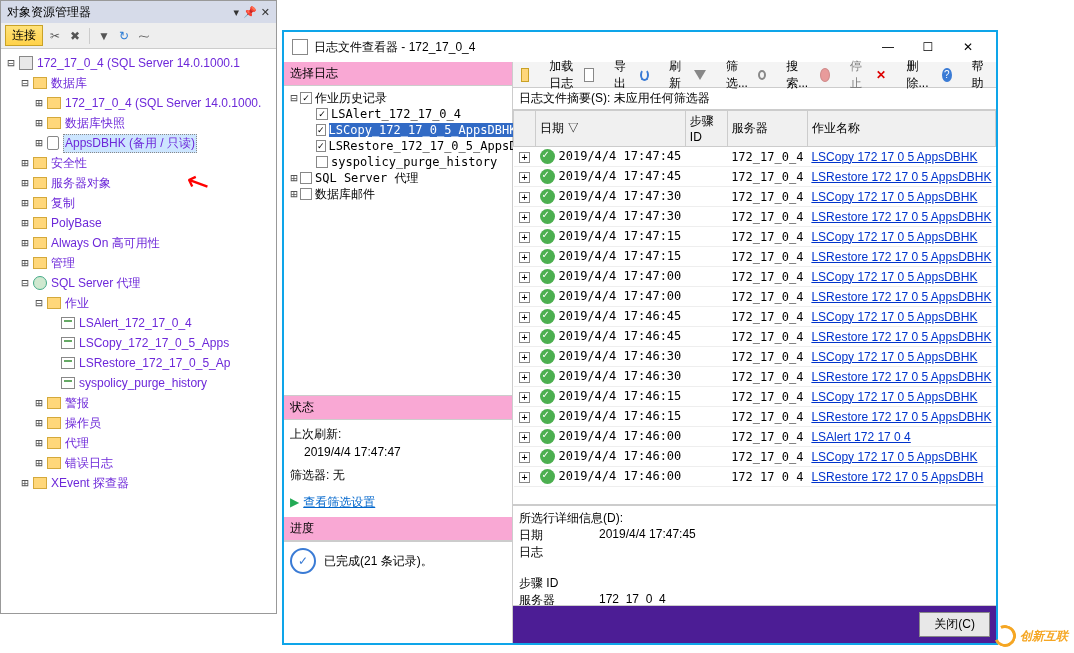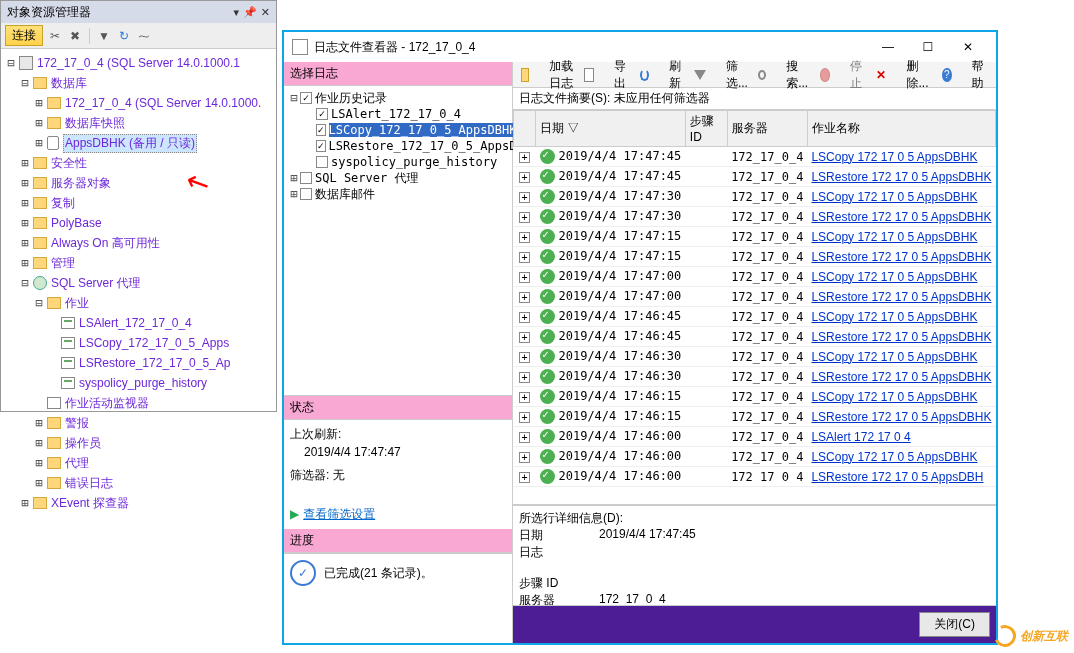--- a/index.html
+++ b/index.html
@@ -1,19 +1,19 @@
 <!DOCTYPE html>
 <html><head>
 <meta charset="utf-8">
 <style>
 * { box-sizing: border-box; margin: 0; padding: 0; font-family: "Microsoft YaHei", "SimSun", sans-serif; font-size: 12px; }
 body { background: #fff; width: 1074px; height: 653px; position: relative; overflow: hidden; }
 
 
-.objexp { position: absolute; left: 0; top: 0; width: 277px; height: 412px; border: 1px solid #999; background: #fff; }
+.objexp { position: absolute; left: 0; top: 0; width: 277px; height: 614px; border: 1px solid #999; background: #fff; }
 .objexp-title { background: #d6dbe9; height: 22px; line-height: 22px; padding: 0 6px; display: flex; justify-content: space-between; align-items: center; }
 .objexp-title .pins { display: flex; gap: 4px; }
 .objexp-title .pin { font-size: 11px; color: #333; cursor: default; }
 .objexp-toolbar { background: #eee; height: 26px; display: flex; align-items: center; padding: 0 4px; gap: 4px; border-bottom: 1px solid #ccc; }
 .connect-btn { background: linear-gradient(#ffe27a,#ffd24a); border: 1px solid #c9a227; padding: 1px 6px; cursor: pointer; }
 .tb-icon { width: 16px; height: 16px; display: inline-flex; align-items: center; justify-content: center; color: #555; cursor: pointer; }
 .tb-sep { width: 1px; height: 16px; background: #ccc; margin: 0 2px; }
 
 .tree { padding: 4px 0 4px 4px; overflow: hidden; }
 .node { display: flex; align-items: center; height: 20px; white-space: nowrap; }
@@ -194,25 +194,20 @@
         <span class="exp" style="visibility:hidden">⊞</span>
         <span class="job-ico"></span>
         <span class="lbl">LSRestore_172_17_0_5_Ap</span>
       </div>
     <div class="node ind3">
         <span class="exp" style="visibility:hidden">⊞</span>
         <span class="job-ico"></span>
         <span class="lbl">syspolicy_purge_history</span>
       </div>
     <div class="node ind2">
-        <span class="exp" style="visibility:hidden">⊞</span>
-        <span class="mon-ico"></span>
-        <span class="lbl">作业活动监视器</span>
-      </div>
-    <div class="node ind2">
         <span class="exp">⊞</span>
         <span class="folder-ico"></span>
         <span class="lbl">警报</span>
       </div>
     <div class="node ind2">
         <span class="exp">⊞</span>
         <span class="folder-ico"></span>
         <span class="lbl">操作员</span>
       </div>
     <div class="node ind2">
@@ -277,21 +272,21 @@
             <span class="exp">⊞</span>
             <span class="cb"></span>
             <span class="lt-lbl">数据库邮件</span>
           </div>
       </div>
       <div class="sect-head">状态</div>
       <div class="status-pane">
         <div class="row">上次刷新:</div>
         <div class="row" style="padding-left:14px">2019/4/4 17:47:47</div>
         <div class="row" style="margin-top:8px">筛选器: 无</div>
-        <div class="row" style="margin-top:22px"><span class="tri">▶</span><span class="filter-link">查看筛选设置</span></div>
+        <div class="row" style="margin-top:10px"><span class="tri">▶</span><span class="filter-link">查看筛选设置</span></div>
       </div>
       <div class="sect-head">进度</div>
       <div class="progress-pane">
         <span class="ok-circle">✓</span>
         <span>已完成(21 条记录)。</span>
       </div>
     </div>
 
     <div class="log-right">
       <div class="rt-toolbar">

